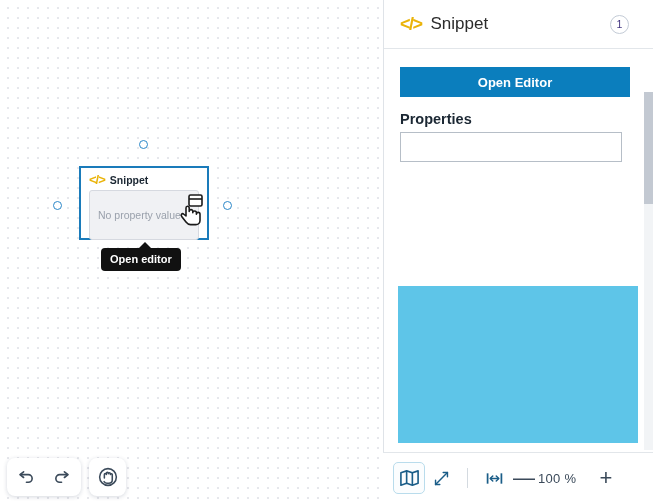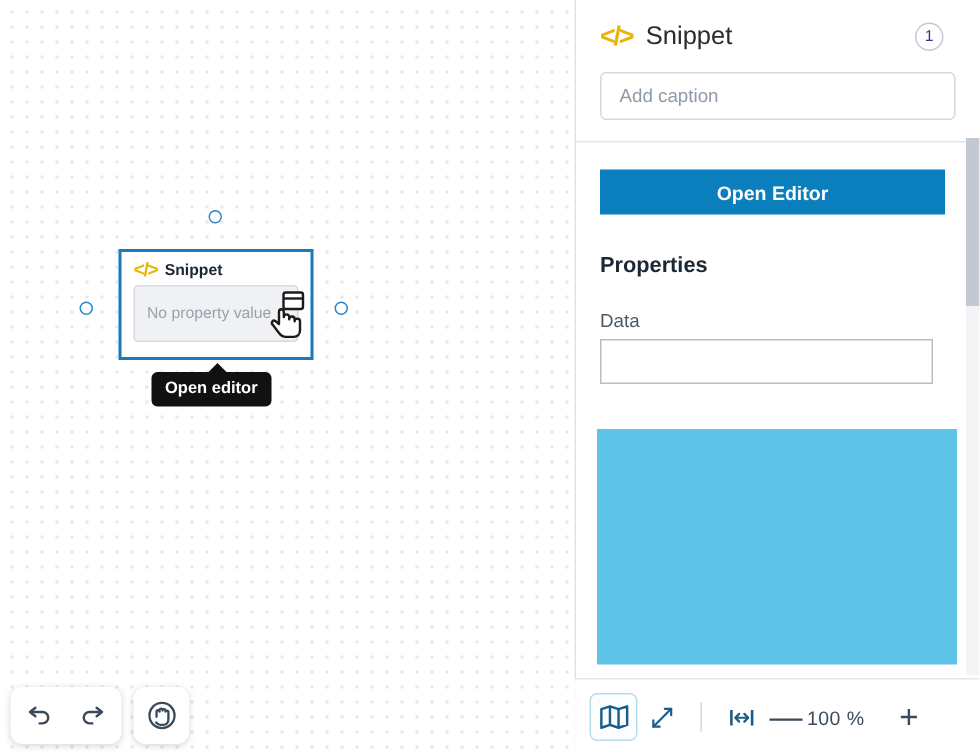--- a/index.html
+++ b/index.html
@@ -29,21 +29,21 @@
     border: 2px solid #1a7bba;
   }
   .widget-header {
     display: flex; align-items: center; gap: 5px;
     padding: 5px 0 0 8px;
   }
   .code-icon { color: #eab308; font-size: 13px; font-weight: 700;
                letter-spacing: -1px; line-height: 1; }
   .widget-title { font-size: 10.5px; font-weight: 700; color: #1b2733; }
   .widget-body {
-    margin: 4px 8px 8px 8px; height: 38px;
+    margin: 4px 8px 8px 8px; height: 50px;
     background: #f0f1f4; border: 1px solid #d6d9e0; border-radius: 3px;
     display: flex; align-items: center; padding-left: 8px; position: relative;
   }
   .widget-placeholder { font-size: 10.5px; color: #9aa1ac; }
 
   .cursor-icon { position: absolute; left: 88px; top: 3px; width: 30px; height: 34px; }
 
   
   .handle {
     position: absolute; width: 9px; height: 9px;
@@ -114,21 +114,21 @@
 
   .panel-body { position: relative; padding: 0 16px; }
   .open-editor-btn {
     margin-top: 18px; height: 30px; width: 230px;
     background: #0b7ebd; color: #ffffff;
     font-size: 13px; font-weight: 700;
     display: flex; align-items: center; justify-content: center;
     cursor: pointer;
   }
   .props-title {
-    margin-top: 26px; font-size: 14.5px; font-weight: 700; color: #1b2733;
+    margin-top: 14px; font-size: 14.5px; font-weight: 700; color: #1b2733;
   }
   .field-label {
     margin-top: 22px; font-size: 12.5px; color: #4c5a68;
   }
   .field-input {
     margin-top: 5px; height: 30px; width: 222px;
     border: 1px solid #b6bec7; background: #ffffff;
   }
 
   
@@ -228,32 +228,28 @@
   </div>
 
   <div class="panel">
 
     <div class="panel-head">
       <span class="code-icon">&lt;/&gt;</span>
       <span class="panel-title">Snippet</span>
       <span class="badge">1</span>
     </div>
 
-    <div class="caption-input">
-      <span>Add caption</span>
-    </div>
 
     <div class="panel-divider"></div>
 
     <div class="panel-body">
       <div class="open-editor-btn">
         <span>Open Editor</span>
       </div>
       <div class="props-title">Properties</div>
-      <div class="field-label">Data</div>
       <div class="field-input"></div>
     </div>
 
     <div class="scroll-track"></div>
     <div class="scroll-thumb"></div>
   </div>
 
   <div class="blue-overlay"></div>
 
   <div class="panel-bottom">

